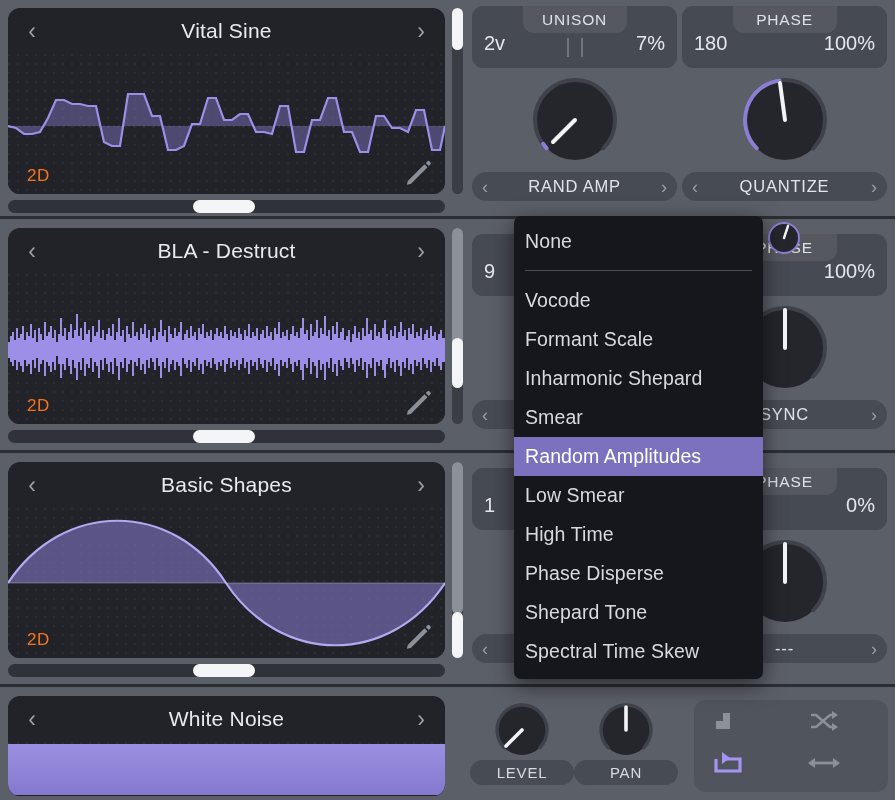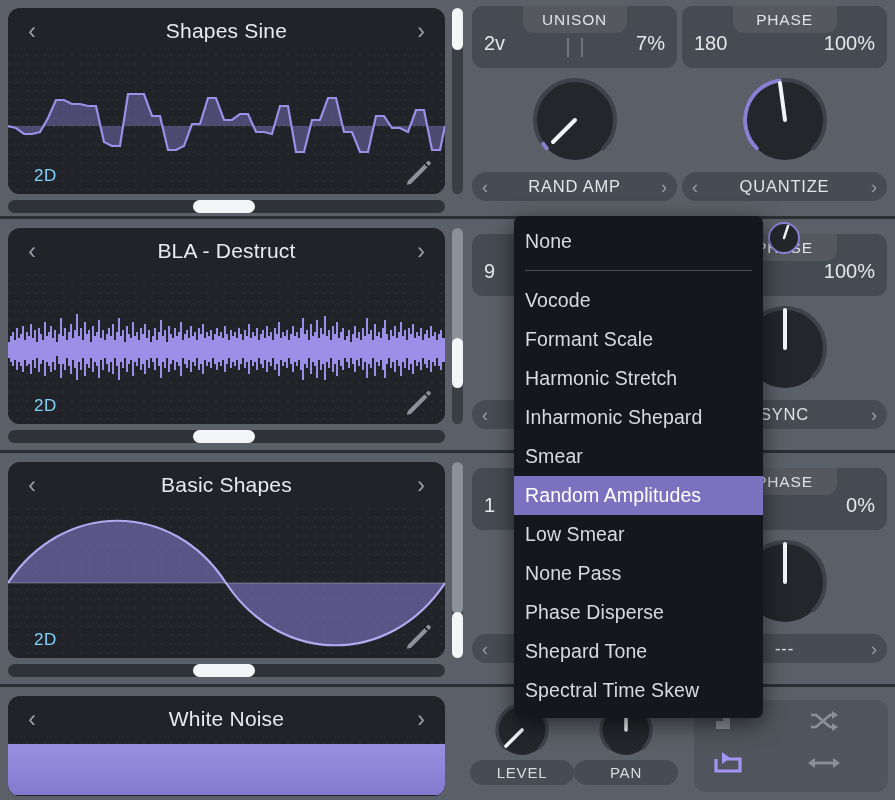--- a/index.html
+++ b/index.html
@@ -67,22 +67,22 @@
   .wave-canvas {
     position: relative;
     width: 100%;
     background:
       radial-gradient(circle at 1px 1px, rgba(255,255,255,.045) 1px, transparent 1px) 0 0/9px 9px,
       #212329;
   }
   .wave-canvas svg { display: block; width: 100%; height: 100%; }
 
   .badge-2d {
-    position: absolute; left: 26px; bottom: 8px;
-    color: #7dd3fc; font-size: 17px; letter-spacing: .5px;
+    position: absolute; left: 19px; bottom: 8px;
+    color: #f97316; font-size: 17px; letter-spacing: .5px;
   }
   .pencil {
     position: absolute; right: 12px; bottom: 6px;
     width: 30px; height: 30px;
   }
 
   
   .vscroll {
     position: absolute;
     width: 11px;
@@ -242,21 +242,21 @@
 </style>
 </head>
 <body>
 
 <div id="app">
 
   <div class="osc-row r1">
     <div class="wave-card" style="top:8px;height:186px;">
       <div class="wave-head">
         <span class="nav-arrow left">‹</span>
-        <span class="wave-title">Shapes Sine</span>
+        <span class="wave-title">Vital Sine</span>
         <span class="nav-arrow right">›</span>
       </div>
       <div class="wave-canvas" style="height:140px;">
         <svg viewBox="0 0 437 140" preserveAspectRatio="none">
           <path d="M0,72 L8,74 L16,80 L24,80 L32,78 L40,64 L48,46 L56,46 L64,50 L72,50 L80,52 L88,52 L96,88 L104,92 L112,92 L120,40 L128,40 L136,40 L144,62 L152,62 L160,96 L168,96 L176,92 L184,70 L192,70 L200,44 L208,44 L216,66 L224,66 L232,60 L240,60 L248,78 L256,78 L264,80 L272,52 L280,52 L288,98 L296,98 L304,66 L312,66 L320,44 L328,44 L336,78 L344,78 L352,98 L360,98 L368,62 L376,62 L384,74 L392,74 L400,78 L408,56 L416,56 L424,96 L432,96 L437,72" fill="rgba(139,127,212,.42)" stroke="#9d8fe8" stroke-width="2.2" stroke-linejoin="miter"></path>
           <path d="M0,72 L437,72" stroke="rgba(255,255,255,.10)" stroke-width="1" stroke-dasharray="2 3" fill="none"></path>
         </svg>
       </div>
       <span class="badge-2d">2D</span>
       <svg class="pencil" viewBox="0 0 24 24">
@@ -772,24 +772,23 @@
         <path d="M33 9l-7-5v10z" fill="#8b9099"></path>
       </svg>
     </div>
   </div>
 
   <div id="dropdown">
       <div class="dd-item">None</div>
       <div class="dd-sep"></div>
       <div class="dd-item">Vocode</div>
       <div class="dd-item">Formant Scale</div>
-      <div class="dd-item">Harmonic Stretch</div>
       <div class="dd-item">Inharmonic Shepard</div>
       <div class="dd-item">Smear</div>
       <div class="dd-item selected">Random Amplitudes</div>
       <div class="dd-item">Low Smear</div>
-      <div class="dd-item">None Pass</div>
+      <div class="dd-item">High Time</div>
       <div class="dd-item">Phase Disperse</div>
       <div class="dd-item">Shepard Tone</div>
       <div class="dd-item">Spectral Time Skew</div>
     </div>
 
 </div>
 
 </body></html>

